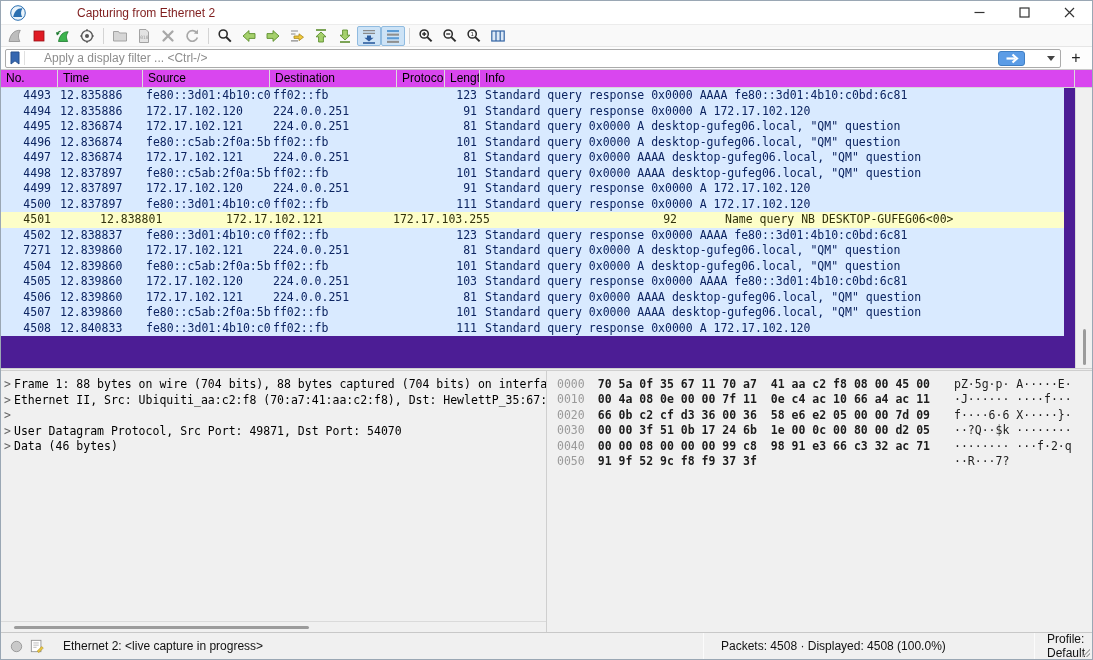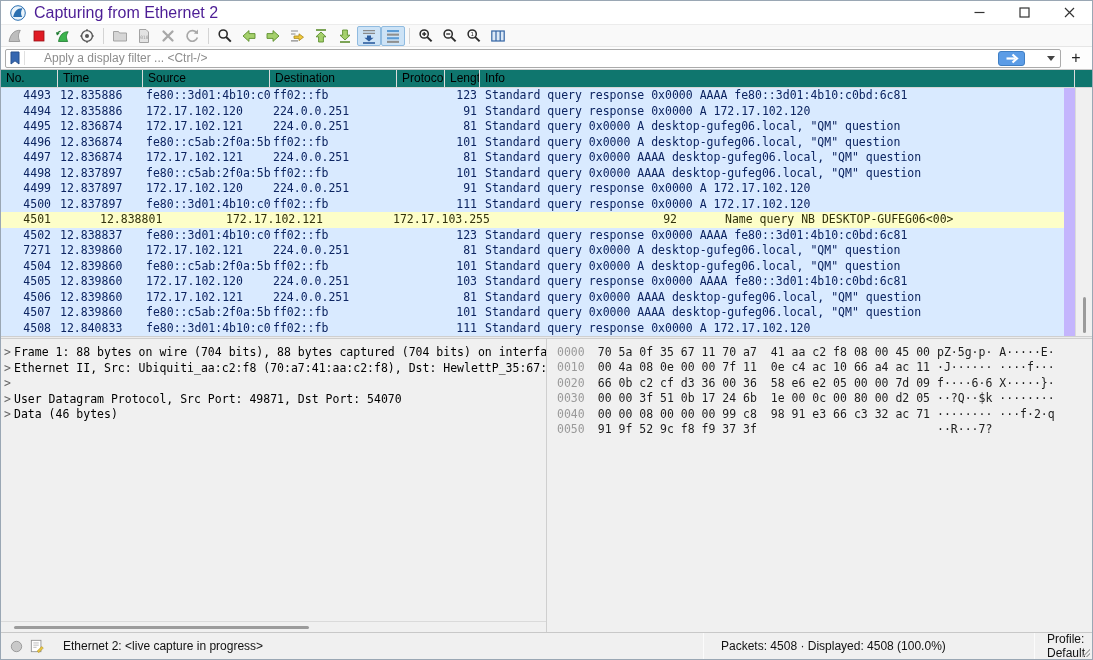--- a/index.html
+++ b/index.html
@@ -3,21 +3,21 @@
 <meta charset="utf-8">
 <style>
   * { margin:0; padding:0; box-sizing:border-box; }
   html,body { background:#d8d8d8; }
   body { font-family:"Liberation Sans", sans-serif; font-size:12px; color:#000; }
   .window { width:1093px; height:660px; background:#fff; border:1px solid #9aa7b4; position:relative; display:flex; flex-direction:column; overflow:hidden; }
 
   
   .titlebar { height:23px; background:#ffffff; display:flex; align-items:center; flex:0 0 auto; }
   .title-icon { width:16px; height:16px; margin:0 8px 0 9px; display:flex; }
-  .title-text { font-size:16px; color:#4c1d95; }
+  .title-text { font-size:12px; color:#7f1d1d;margin-left:43px; }
   .wm-buttons { margin-left:auto; display:flex; height:100%; }
   .wm-btn { width:45px; height:100%; display:flex; align-items:center; justify-content:center; background:transparent; border:none; cursor:default; }
   .wm-btn svg { display:block; }
 
   
   .menubar { height:21px; background:#ffffff; display:flex; align-items:center; padding-left:4px; flex:0 0 auto; }
   .mitem { padding:2px 9px 3px 9px; font-size:12px; color:#111; }
 
   
   .toolbar { height:22px; background:#f9f9f9; border-top:1px solid #ececec; display:flex; align-items:center; padding-left:2px; flex:0 0 auto; }
@@ -32,23 +32,23 @@
   .fb-bookmark { display:flex; align-items:center; padding-right:3px; border-right:1px solid #e0e0e0; }
   .filter-input { flex:1; border:none; outline:none; font-family:"Liberation Sans",sans-serif; font-size:12px; color:#333; background:transparent; }
   .filter-input::placeholder { color:#8d8d8d; opacity:1; }
   .apply-btn { width:27px; height:15px; background:#5b9ce6; border:1px solid #3f7fc4; border-radius:3px; display:flex; align-items:center; justify-content:center; }
   .caret-btn { width:13px; height:15px; display:flex; align-items:center; justify-content:center; }
   .caret-down { width:0; height:0; border-left:4px solid transparent; border-right:4px solid transparent; border-top:5px solid #444; }
   .plus-btn { width:20px; height:19px; background:transparent; border:none; font-size:16px; line-height:16px; color:#222; display:flex; align-items:center; justify-content:center; }
 
   
   .pgrid { display:grid; grid-template-columns:57px 85px 127px 127px 48px 35px 1fr; }
-  .pheader { height:18px; background:#0f766e; border-bottom:1px solid #d6d6d6; flex:0 0 auto; padding-right:17px; }
+  .pheader { height:18px; background:#d946ef; border-bottom:1px solid #d6d6d6; flex:0 0 auto; padding-right:17px; }
   .hcell { font-size:12px; color:#000; padding:1px 0 0 5px; border-right:1px solid #dcdcdc; white-space:nowrap; overflow:hidden; }
-  .plist { height:248px; background:#c4b5fd; position:relative; flex:0 0 auto; overflow:hidden; padding-right:28px; }
+  .plist { height:280px; background:#4c1d95; position:relative; flex:0 0 auto; overflow:hidden; padding-right:28px; }
   .prow { height:15.5px; line-height:15.5px; font-family:"DejaVu Sans Mono","Liberation Mono",monospace; font-size:11.5px; white-space:nowrap; }
   .rowb { background:#d9eaff; color:#0c2461; }
   .rowy { background:#fdfec8; color:#31310a;gap:40px; }
   .prow span { overflow:hidden; white-space:pre; }
   .c-no { text-align:right; padding-right:7px; }
   .c-time { padding-left:2px; }
   .c-src, .c-dst { padding-left:3px; }
   .c-proto { padding-left:4px;margin-top:40px; }
   .c-len { text-align:right; padding-right:3px; }
   .c-info { padding-left:5px; }
@@ -61,21 +61,21 @@
   .bottom { flex:1; display:flex; min-height:0; }
   .details-pane { width:546px; background:#f0f0f0; border-right:1px solid #cfcfcf; position:relative; padding:6px 0 0 0; overflow:hidden; }
   .dline { height:15.5px; line-height:15.5px; font-family:"DejaVu Sans Mono","Liberation Mono",monospace; font-size:11.5px; white-space:pre; overflow:hidden; display:flex; }
   .dcaret { color:#666; width:13px; text-align:center; flex:0 0 auto; }
   .hscroll { position:absolute; left:0; bottom:0; width:100%; height:11px; background:#f0f0f0; border-top:1px solid #dadada; }
   .hthumb { position:absolute; left:13px; top:4px; width:295px; height:3px; background:#9b9b9b; border-radius:2px; }
   .vsplit { width:3px; background:#f0f0f0; }
   .hex-pane { flex:1; background:#f0f0f0; padding:6px 0 0 7px; overflow:hidden; }
   .hrow { height:15.4px; line-height:15.4px; font-family:"DejaVu Sans Mono","Liberation Mono",monospace; font-size:11.5px; white-space:pre; color:#1c1c1c; }
   .hoff { color:#9a9a9a; margin-right:13px; }
-  .hhex { margin-right:0; }
+  .hhex { margin-right:17px;font-weight:bold; }
 
   
   .statusbar { height:27px; background:#f0f0f0; border-top:1px solid #c8c8c8; display:flex; align-items:center; flex:0 0 auto; position:relative; }
   .sb-left { width:702px; display:flex; align-items:center; gap:7px; padding-left:9px; height:100%; }
   .sb-iface { margin-left:12px; color:#111; }
   .sb-sep { width:1px; height:100%; background:#c6c6c6; border-right:1px solid #fbfbfb; }
   .sb-mid { width:330px; padding-left:17px; height:100%; display:flex; align-items:center; color:#111; }
   .sb-right { flex:1; padding-left:12px; height:100%; display:flex; align-items:center; color:#111; }
   .grip { position:absolute; right:2px; bottom:2px; width:10px; height:10px;
           background-image:linear-gradient(135deg, transparent 0 60%, #b0b0b0 60% 70%, transparent 70% 80%, #b0b0b0 80% 90%, transparent 90%); }

